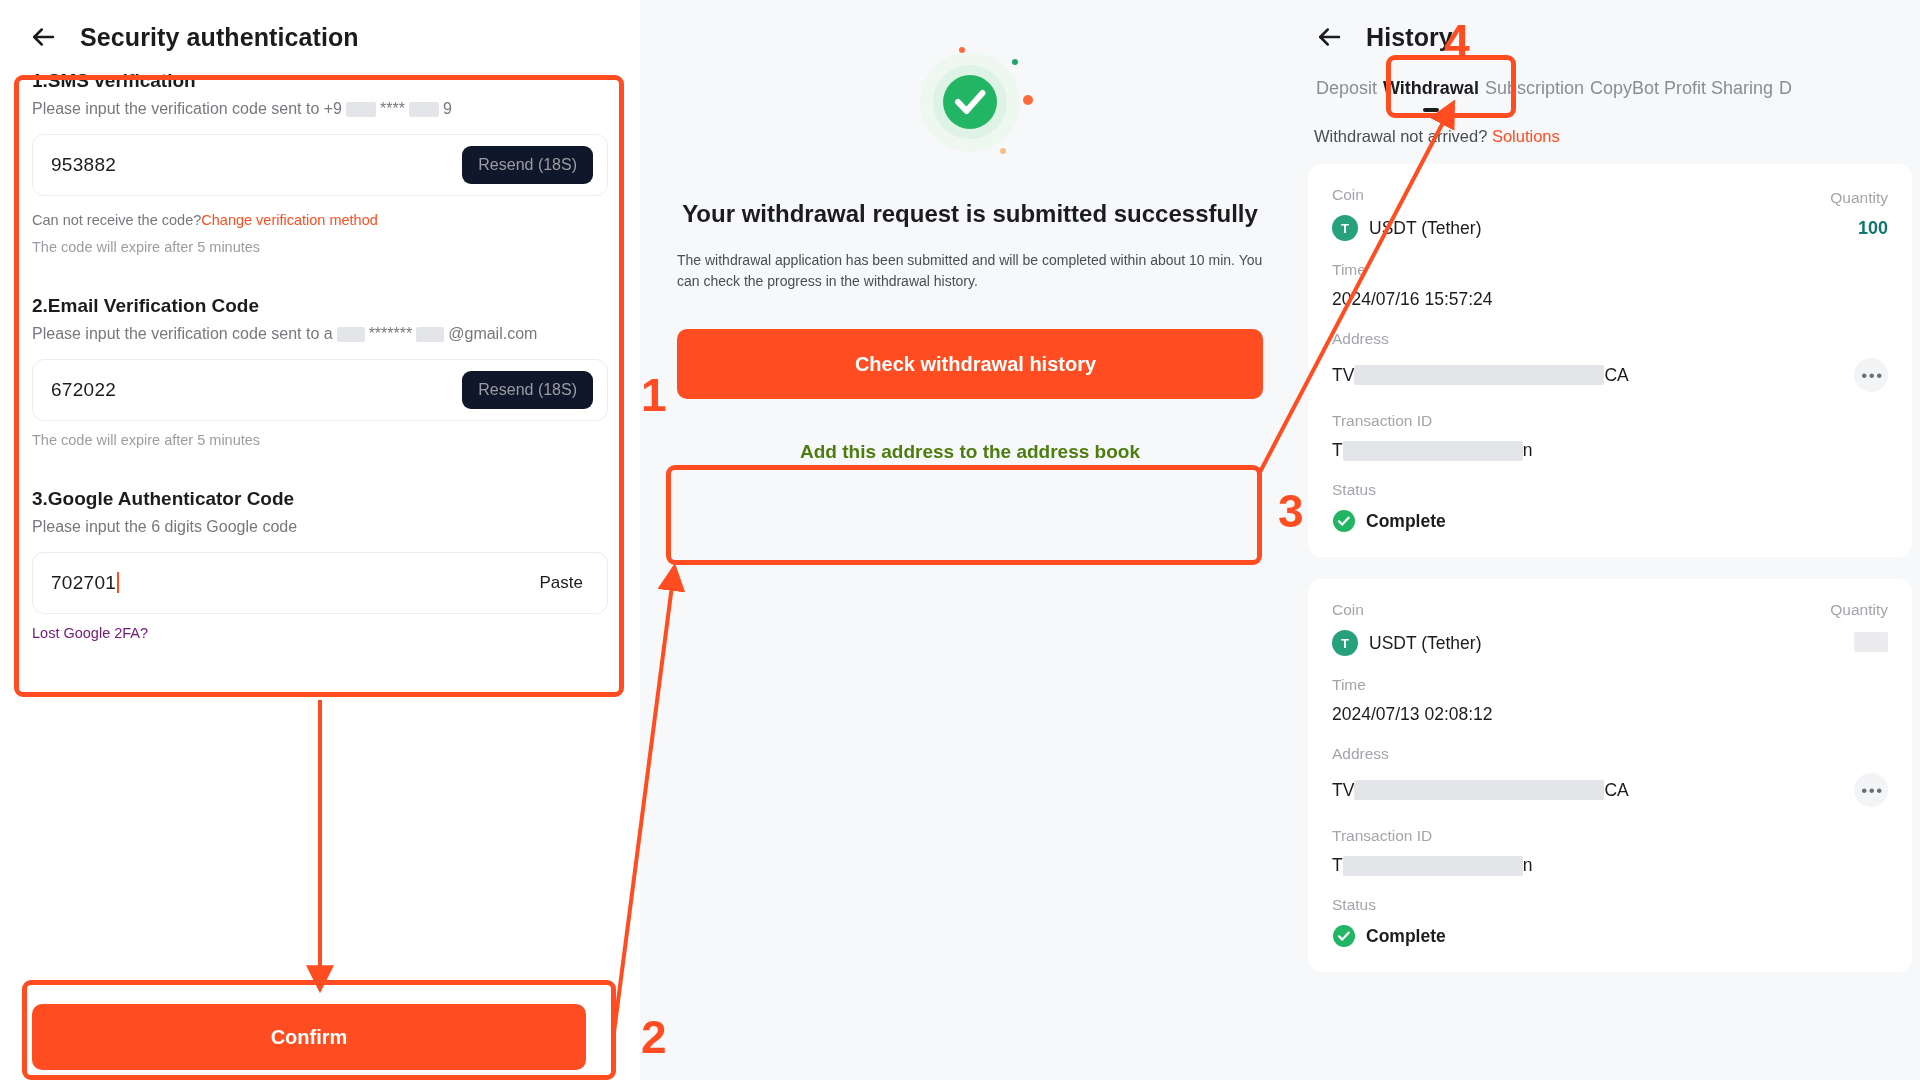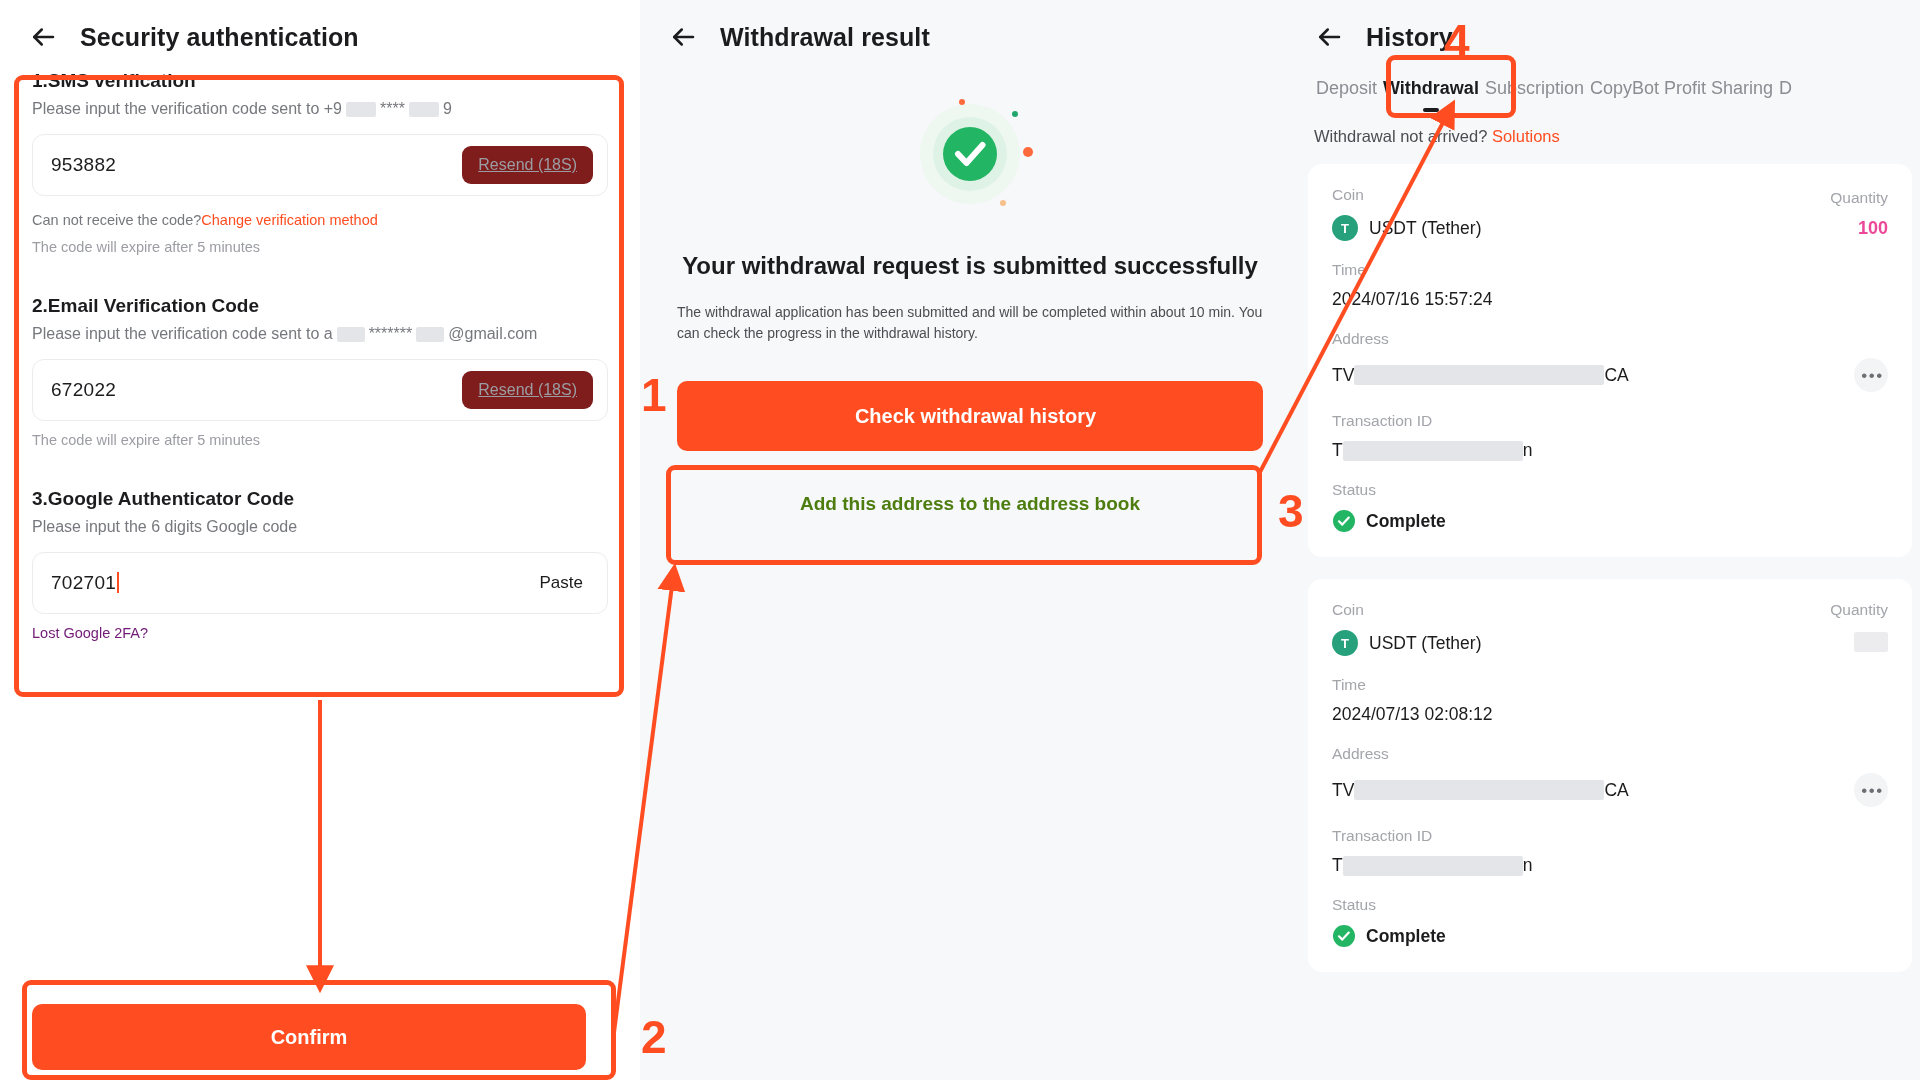--- a/index.html
+++ b/index.html
@@ -26,22 +26,22 @@
   .sec-title { font-size: 19px; font-weight: bold; color: #1c1c1e; margin-bottom: 8px; }
   .sec-sub { font-size: 16px; color: #76787d; margin-bottom: 16px; display: flex; align-items: center; flex-wrap: nowrap; white-space: nowrap; }
   .redact { display: inline-block; background: #e4e5e8; border-radius: 2px; height: 15px; vertical-align: middle; }
   .field {
     position: relative; height: 62px; border: 1px solid #ececee; border-radius: 12px;
     background: #fff; display: flex; align-items: center; padding: 0 14px 0 18px;
   }
   .field-val { font-size: 19px; color: #1c1c1e; flex: 1; letter-spacing: .3px; }
   .caret { display: inline-block; width: 2px; height: 21px; background: #ff4d21; vertical-align: -4px; margin-left: 1px; }
   .resend-btn {
-    background: #7f1d1d; color: #9b9da3; font-size: 16px; border: none;
-    border-radius: 9px; padding: 10px 16px; font-family: inherit; text-decoration: underline;
+    background: #0f172a; color: #9b9da3; font-size: 16px; border: none;
+    border-radius: 9px; padding: 10px 16px; font-family: inherit;
   }
   .paste-btn { background: none; border: none; color: #1c1c1e; font-size: 17px; font-family: inherit; padding: 8px 10px; }
   .hint { font-size: 14.5px; color: #9b9da3; margin-top: 11px; }
   .hint-row { font-size: 14.5px; color: #76787d; margin-top: 16px; }
   .link-orange { color: #ff4d21; }
   .sec-gap { height: 40px; }
 
   
   .confirm-btn {
     position: absolute; left: 32px; bottom: 10px; width: 554px; height: 66px;
@@ -73,21 +73,21 @@
     bottom: -9px; width: 16px; height: 4px; background: #1c1c1e; border-radius: 2px;
   }
   .notice { font-size: 16.5px; color: #4b4d52; padding: 24px 0 0 14px; }
   .cards { padding: 18px 8px 0 8px; }
   .card { background: #fff; border-radius: 14px; padding: 22px 24px 24px 24px; margin-bottom: 22px; }
   .row-sb { display: flex; justify-content: space-between; align-items: center; }
   .lbl { font-size: 15.5px; color: #a3a5ab; }
   .coin-line { display: flex; align-items: center; gap: 11px; margin-top: 11px; }
   .coin-icon { width: 26px; height: 26px; flex: none; }
   .val { font-size: 17.5px; color: #1c1c1e; }
-  .qty { font-size: 18px; color: #ec4899; font-weight: bold; text-align: right; }
+  .qty { font-size: 18px; color: #0f766e; font-weight: bold; text-align: right; }
   .qty-redact { display: inline-block; width: 34px; height: 20px; background: #ececee; border-radius: 2px; }
   .blk { margin-top: 20px; }
   .addr-line { display: flex; align-items: center; margin-top: 10px; }
   .addr-text { font-size: 17.5px; color: #1c1c1e; display: flex; align-items: center; }
   .more-btn {
     width: 34px; height: 34px; border-radius: 50%; background: #f3f4f6; border: none;
     color: #6d6f75; font-size: 17px; line-height: 1; margin-left: auto; font-family: inherit;
     letter-spacing: 1.5px; padding-left: 3px;
   }
   .status-line { display: flex; align-items: center; gap: 10px; margin-top: 10px; }
@@ -169,29 +169,20 @@
           <button class="paste-btn">Paste</button>
         </div>
         <div class="hint" style="color:#701a75">Lost Google 2FA?</div>
       </div>
     </div>
 
     <button class="confirm-btn">Confirm</button>
   </div>
 
   <div class="panel-mid">
-    <div class="page-header">
-      <span class="back-arrow">
-        <svg width="30" height="30" viewBox="0 0 24 24" fill="none" stroke="#1c1c1e" stroke-width="2" stroke-linecap="round" stroke-linejoin="round">
-          <line x1="20" y1="12" x2="5" y2="12"></line>
-            <polyline points="11 18 5 12 11 6"></polyline>
-        </svg>
-      </span>
-      <div class="page-title">Withdrawal result</div>
-    </div>
 
     <div class="mid-body">
       <div class="success-badge">
         <svg width="132" height="132" viewBox="0 0 132 132">
           <circle cx="66" cy="68" r="50" fill="#eef8f1"></circle>
           <circle cx="66" cy="68" r="37" fill="#dff2e6"></circle>
           <circle cx="66" cy="68" r="27" fill="#22b563"></circle>
           <path d="M54 68 l8.5 9 l16 -18" fill="none" stroke="#ffffff" stroke-width="6" stroke-linecap="round" stroke-linejoin="round"></path>
           <circle cx="58" cy="16" r="3" fill="#ff6a3d"></circle>
           <circle cx="111" cy="28" r="3" fill="#1fa66b"></circle>

